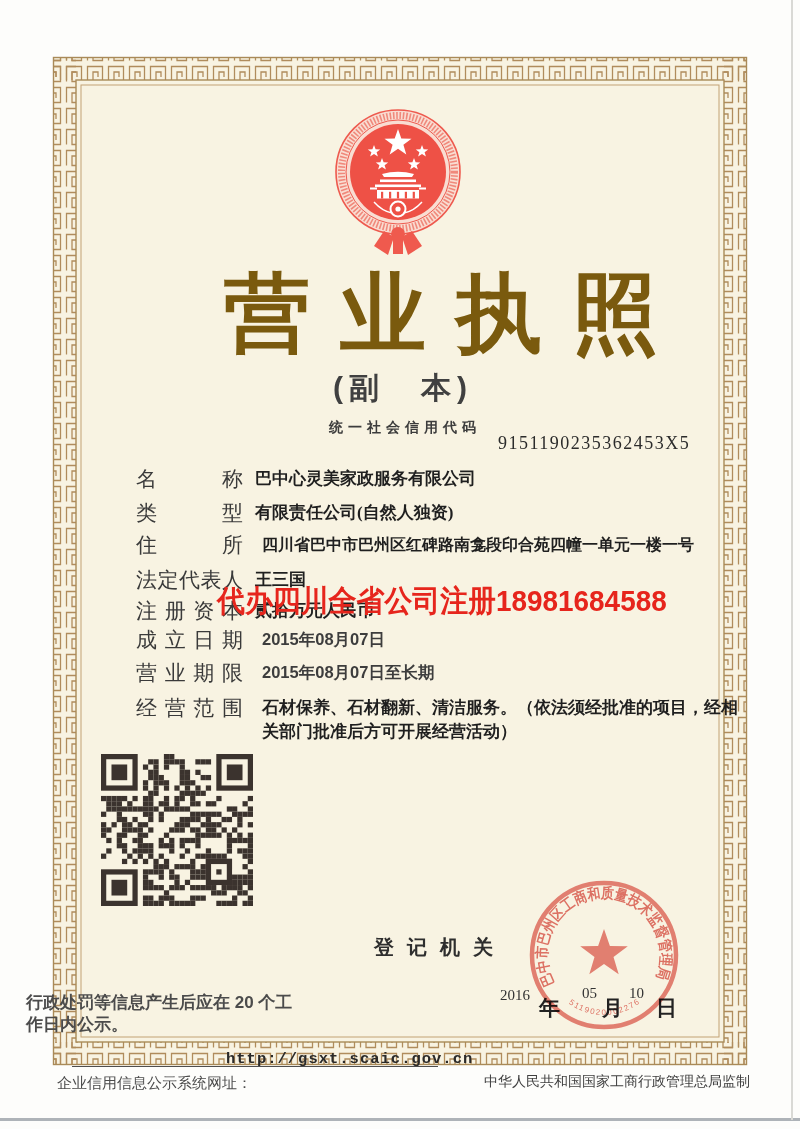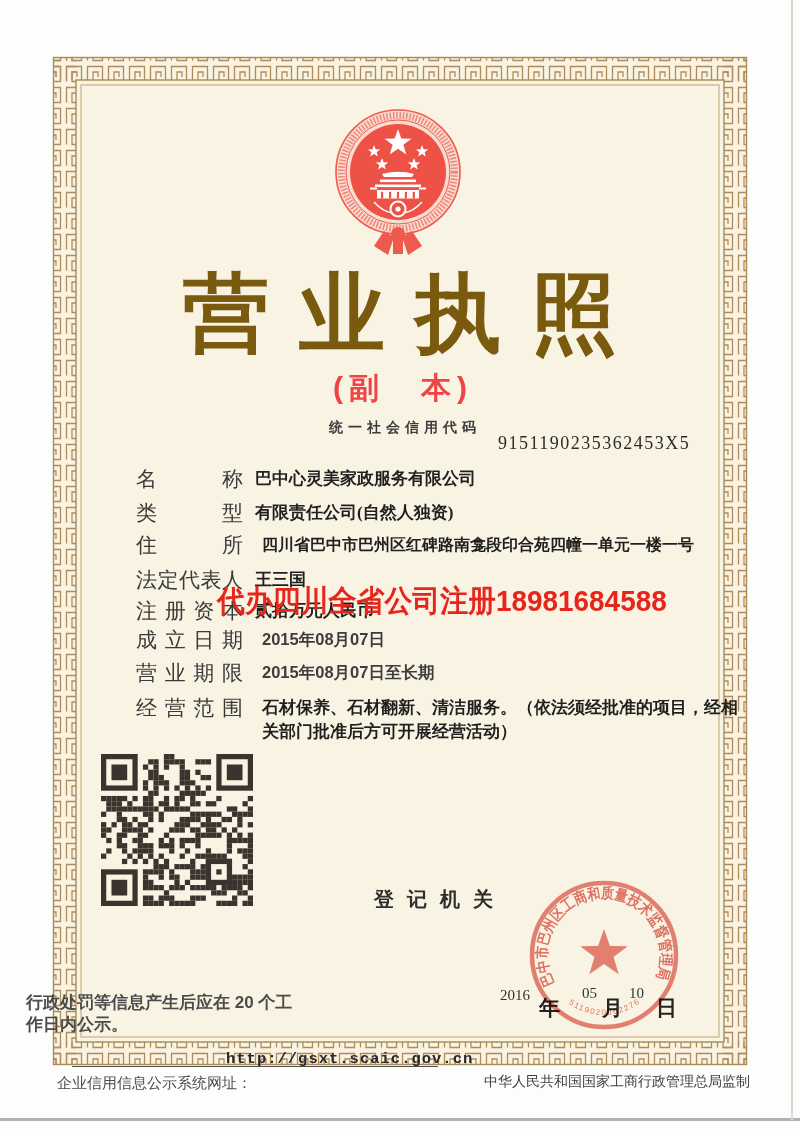--- a/index.html
+++ b/index.html
@@ -7,25 +7,25 @@
     width:800px;height:1129px;position:relative;overflow:hidden;
     background:#fdfdfb;
     font-family:"Liberation Sans","DejaVu Sans",sans-serif;
   }
   .abs{position:absolute;}
   
   .license-title{
     left:53px;top:268px;width:694px;text-align:center;
     font-size:86px;font-weight:bold;color:#7a5a0e;
     letter-spacing:30px;text-indent:30px;line-height:1.05;
-    font-family:"Liberation Sans","DejaVu Sans",sans-serif;z-index:4;
+    font-family:"Liberation Sans","DejaVu Sans",sans-serif;z-index:4;padding-left:41px;
   }
   .license-subtitle{
     left:53px;top:368px;width:694px;text-align:center;
-    font-size:30px;font-weight:bold;color:#ef4444;letter-spacing:6px;text-indent:6px;z-index:4;
+    font-size:30px;font-weight:bold;color:#404040;letter-spacing:6px;text-indent:6px;z-index:4;
   }
   
   .cc-label{left:329px;top:419px;font-size:14px;font-weight:bold;color:#3c3c3c;letter-spacing:5px;z-index:4;}
   .cc-value{left:498px;top:417px;font-size:18px;color:#2b2b2b;letter-spacing:1.5px;
     font-family:"Liberation Serif","DejaVu Serif",serif;z-index:4;margin-top:16px;}
   
   .frow{position:absolute;left:136px;z-index:4;}
   .flabel{
     position:absolute;left:0;top:0;width:107px;
     font-size:21px;color:#3a3a3a;font-weight:500;
@@ -38,21 +38,21 @@
     font-family:"Liberation Serif","DejaVu Serif",serif;
   }
   .fvalue.num{font-family:"Liberation Sans","DejaVu Sans",sans-serif;font-weight:700;color:#3d3d3d;font-size:16.5px;}
   .fvalue.indent{left:126px;}
   
   .watermark{
     left:217px;top:581px;font-size:30px;font-weight:700;color:#e6251c;
     white-space:nowrap;transform:scaleX(.93);transform-origin:left top;z-index:7;
   }
   
-  .registrar{left:374px;top:886px;font-size:20px;font-weight:bold;color:#2e2e2e;letter-spacing:13px;z-index:4;text-align:center;}
+  .registrar{left:374px;top:934px;font-size:20px;font-weight:bold;color:#2e2e2e;letter-spacing:13px;z-index:4;text-align:center;}
   .d-num{position:absolute;font-size:15px;color:#333;font-family:"Liberation Serif","DejaVu Serif",serif;z-index:4;}
   .d-unit{position:absolute;font-size:21px;font-weight:bold;color:#222;z-index:4;}
   
   .notice{left:26px;top:992px;width:240px;z-index:8;}
   .notice div{font-size:17px;font-weight:700;color:#4b4b4b;line-height:21.7px;white-space:nowrap;}
   .site-label{left:57px;top:1074px;font-size:15px;color:#4c4c4c;
     font-family:"Liberation Serif","DejaVu Serif",serif;z-index:8;}
   .site-url{left:226px;top:1050px;font-size:15.5px;font-weight:bold;color:#2a2a2a;letter-spacing:1px;
     font-family:"Liberation Mono","DejaVu Sans Mono",monospace;z-index:8;}
   .url-line{left:72px;top:1066px;width:366px;height:0;border-bottom:1.6px solid #4e4e4e;z-index:8;}

